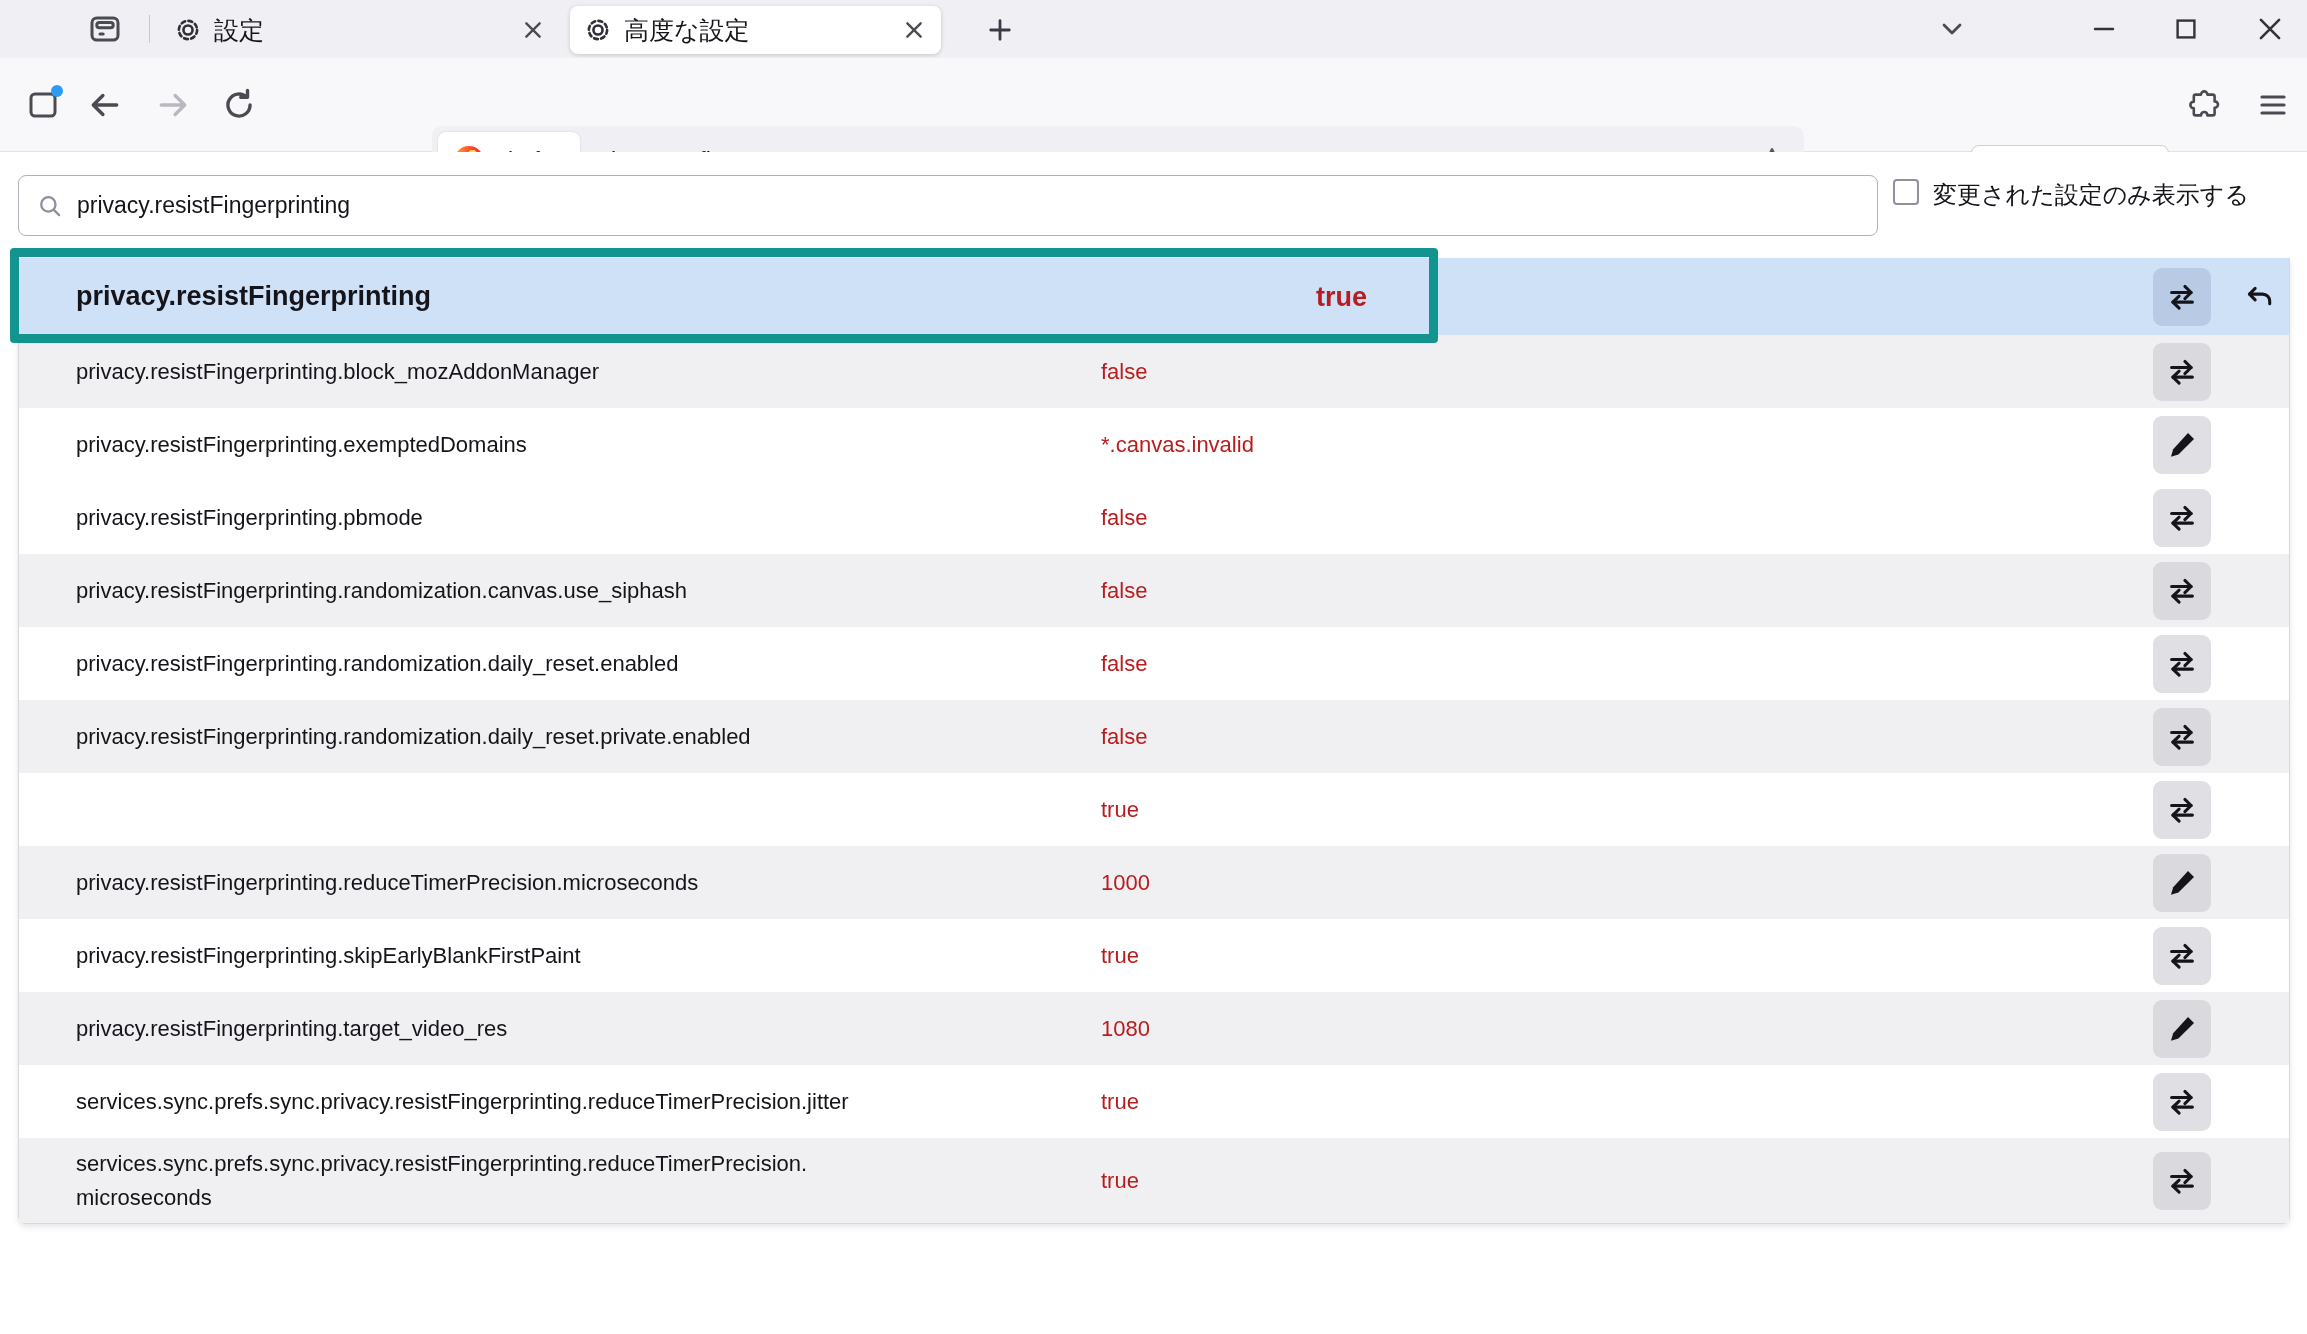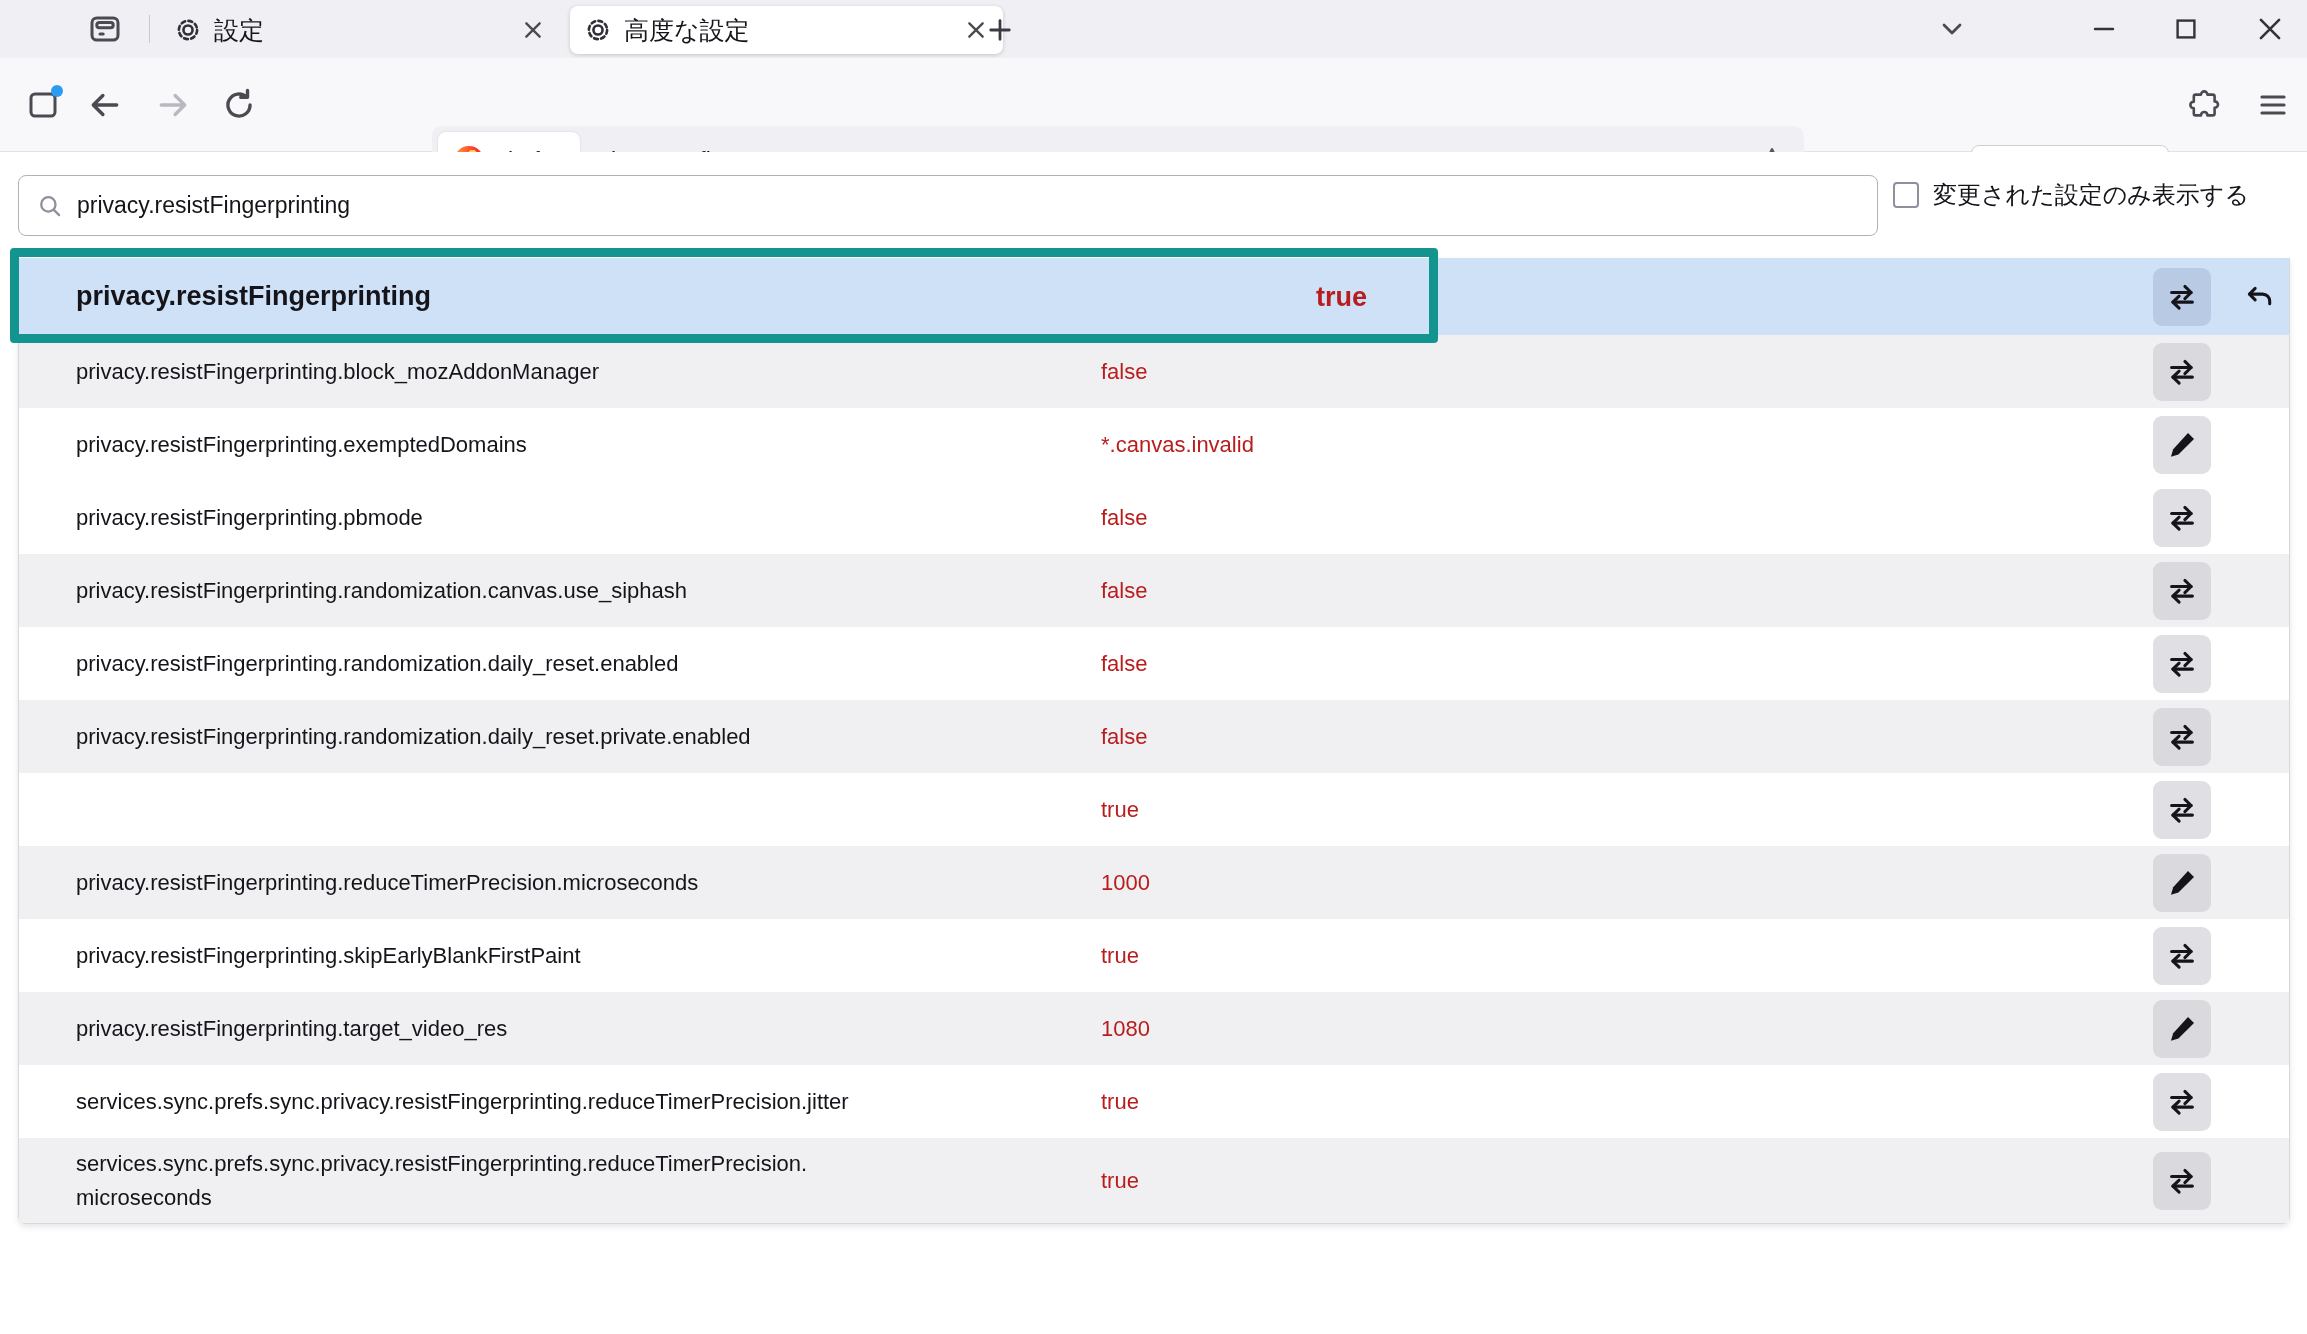--- a/index.html
+++ b/index.html
@@ -5,21 +5,21 @@
   html,body{margin:0;padding:0;background:#fff;}
   *{box-sizing:border-box;font-family:"Liberation Sans","DejaVu Sans",sans-serif;}
   .screen{position:relative;width:2307px;height:1334px;background:#fff;overflow:hidden;}
 
   
   .tabbar{position:absolute;left:0;top:0;width:2307px;height:58px;background:#f0f0f4;}
   .fxview-btn{position:absolute;left:88px;top:9px;width:42px;height:40px;border:none;background:transparent;border-radius:6px;padding:0;cursor:pointer;}
   .tab-sep{position:absolute;left:149px;top:15px;width:1px;height:28px;background:#c9c9d2;}
   .tab{position:absolute;top:6px;height:48px;display:flex;align-items:center;border-radius:8px;}
   .tab.inactive{left:160px;width:400px;background:transparent;}
-  .tab.active{left:570px;width:433px;background:#fff;box-shadow:0 1px 4px rgba(0,0,0,.18);}
+  .tab.active{left:570px;width:371px;background:#fff;box-shadow:0 1px 4px rgba(0,0,0,.18);}
   .tab .gear{margin-left:14px;flex:0 0 auto;}
   .tab-label{margin-left:12px;font-size:25px;color:#15141a;white-space:nowrap;overflow:hidden;flex:1 1 auto;}
   .tab-close{flex:0 0 auto;margin-right:10px;width:34px;height:34px;border:none;background:transparent;border-radius:6px;display:flex;align-items:center;justify-content:center;cursor:pointer;}
   .newtab-btn{position:absolute;left:980px;top:11px;width:40px;height:38px;border:none;background:transparent;border-radius:6px;display:flex;align-items:center;justify-content:center;cursor:pointer;}
   .win-btn{position:absolute;top:0;height:58px;width:68px;border:none;background:transparent;display:flex;align-items:center;justify-content:center;cursor:pointer;}
   .win-btn.chevron{left:1918px;}
   .win-btn.minimize{left:2070px;}
   .win-btn.maximize{left:2152px;}
   .win-btn.close{left:2236px;}
 
@@ -42,21 +42,21 @@
   .star-btn{width:52px;height:52px;margin-right:6px;border:none;background:transparent;border-radius:6px;display:flex;align-items:center;justify-content:center;cursor:pointer;flex:0 0 auto;}
   .toolbar-box{position:absolute;left:1971px;top:87px;width:198px;height:62px;background:#fff;border:1px solid #cfcfd6;border-radius:8px;}
   .puzzle-btn{left:2180px;}
   .menu-btn{left:2248px;}
 
   
   .searchrow{position:absolute;left:0;top:152px;width:2307px;height:106px;background:#fff;}
   .search-field{position:absolute;left:18px;top:23px;width:1860px;height:61px;background:#fff;border:1px solid #b1b1b9;border-radius:8px;display:flex;align-items:center;}
   .search-field svg{margin-left:18px;flex:0 0 auto;}
   .search-input{margin-left:12px;border:none;outline:none;background:transparent;flex:1 1 auto;font-size:23px;color:#15141a;height:50px;}
-  .filter-check{position:absolute;left:1893px;top:27px;display:flex;align-items:center;cursor:pointer;}
+  .filter-check{position:absolute;left:1893px;top:27px;display:flex;cursor:pointer;}
   .checkbox-box{width:26px;height:26px;border:2px solid #8f8f9d;border-radius:4px;background:#fff;flex:0 0 auto;}
   .filter-label{margin-left:14px;font-size:24px;color:#15141a;white-space:nowrap;}
 
   .prefs-table{position:absolute;left:18px;top:258px;width:2272px;border:1px solid #d7d7dc;border-top:none;border-radius:0 0 8px 8px;box-shadow:0 3px 6px rgba(0,0,0,.10);background:#fff;}
   .row{position:relative;width:100%;height:73px;background:#fff;}
   .row.alt{background:#f0f0f3;}
   .row.selected{height:77px;background:#cfe1f7;}
   .row.tall{height:85px;}
   .pref-name{position:absolute;left:57px;top:50%;transform:translateY(-50%);font-size:22px;color:#15141a;white-space:pre-line;line-height:1.55;max-width:1000px;}
   .row.selected .pref-name{font-size:27px;font-weight:700;}

